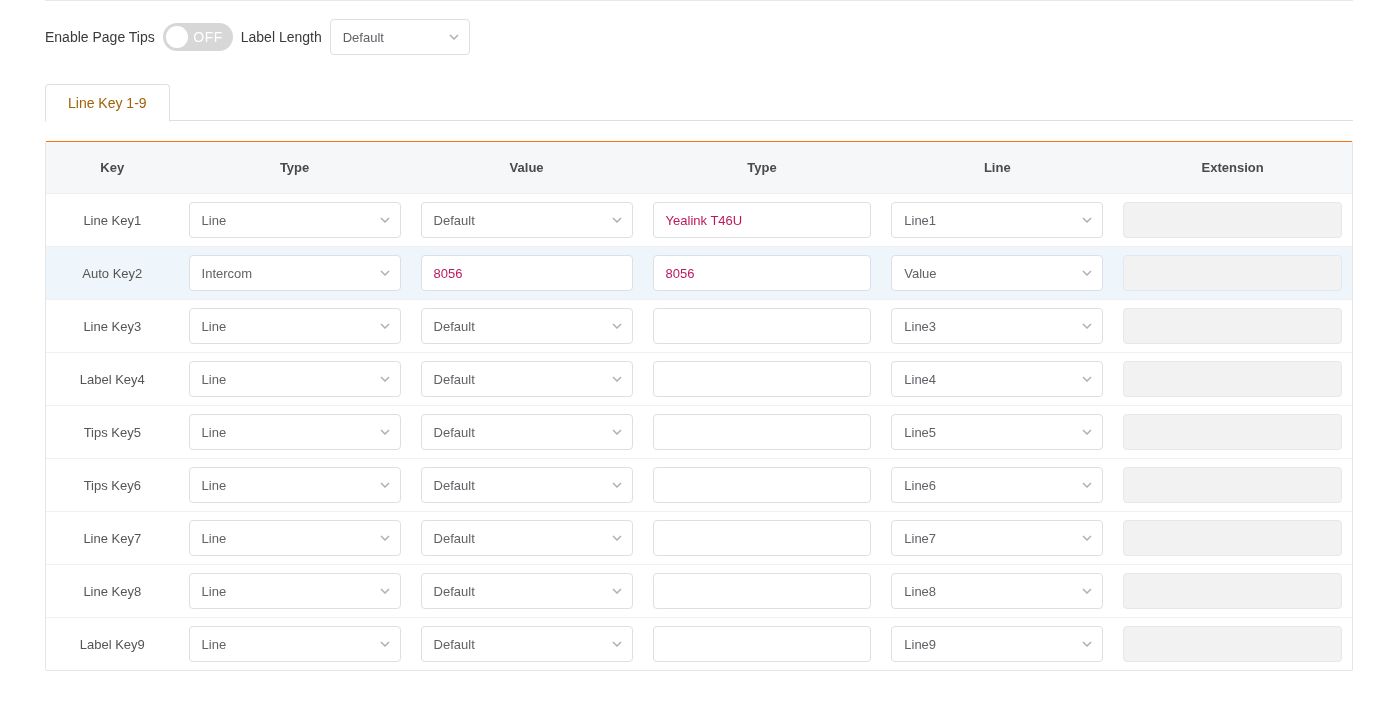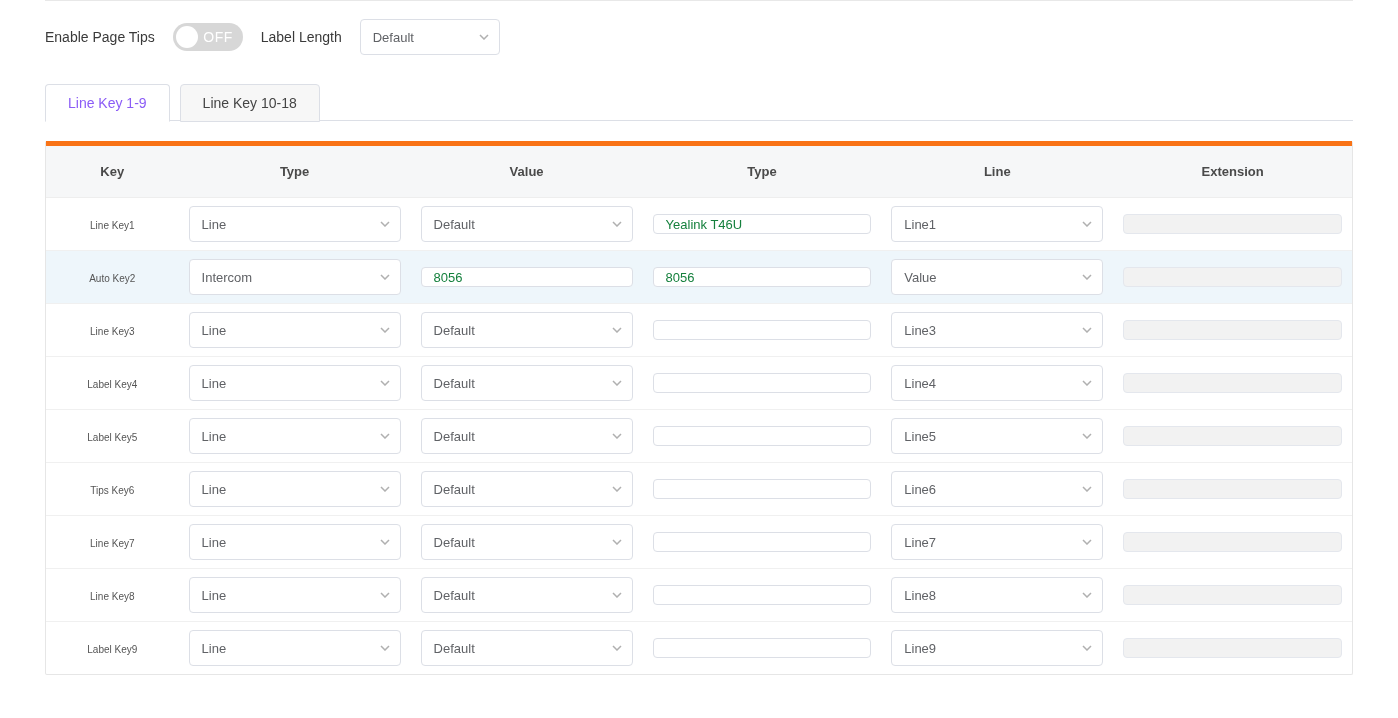--- a/index.html
+++ b/index.html
@@ -12,21 +12,21 @@
   .page {
     padding: 0 45px;
   }
   .divider-top {
     border-top: 1px solid #e8e8e8;
     margin: 0 0 18px 0;
   }
   .top-controls {
     display: flex;
     align-items: center;
-    gap: 18px;
+    gap: 8px;
     margin-bottom: 28px;
   }
   .ctrl-label {
     color: #3a3a3a;
     font-size: 14px;
   }
   .toggle {
     position: relative;
     width: 70px;
     height: 28px;
@@ -87,21 +87,21 @@
     border-radius: 4px 4px 0 0;
     background: #f7f7f7;
     color: #454545;
     cursor: pointer;
     font-size: 14px;
     position: relative;
     bottom: -1px;
   }
   .tab.active {
     background: #fff;
-    color: #8b5cf6;
+    color: #a16207;
     border-bottom-color: #fff;
     z-index: 2;
   }
   .tab-underline {
     border-bottom: 1px solid #dcdfe6;
     margin-top: -1px;
   }
   .table-wrap {
     border: 1px solid #e6e6e6;
     border-top: none;
@@ -114,33 +114,33 @@
     table-layout: fixed;
   }
   th {
     background: #f6f7f8;
     color: #4a4a4a;
     font-weight: 600;
     font-size: 13px;
     text-align: center;
     padding: 18px 8px;
     border-bottom: 1px solid #eee;
-    border-top: 5px solid #f97316;
+    border-top: 1px solid #f97316;
   }
   td {
     padding: 8px 10px;
     border-bottom: 1px solid #f0f0f0;
     text-align: center;
     vertical-align: middle;
   }
   tbody tr:last-child td { border-bottom: none; }
   tbody tr.highlight { background: #eef6fb; }
   .key-name {
     color: #555;
-    font-size: 10px;
+    font-size: 13px;
     margin-top: 33px;
   }
   .cell-select {
     position: relative;
     border: 1px solid #dcdfe6;
     border-radius: 4px;
     background: #fff;
     height: 36px;
     display: flex;
     align-items: center;
@@ -159,25 +159,25 @@
   .cell-select .caret {
     position: absolute;
     right: 10px;
     top: 50%;
     transform: translateY(-50%);
   }
   .cell-input {
     border: 1px solid #dcdfe6;
     border-radius: 4px;
     background: #fff;
-    height: 20px;
+    height: 36px;
     padding: 0 12px;
     width: 100%;
     font-size: 13px;
-    color: #15803d;
+    color: #be185d;
     outline: none;
   }
   .cell-input.disabled {
     background: #f2f2f2;
     cursor: not-allowed;
     border-color: #e4e7ed;
   }
   col.c-key { width: 10%; }
   col.c-type { width: 17.5%; }
   col.c-value { width: 17.5%; }
@@ -203,21 +203,20 @@
       <span class="caret">
         <svg width="10" height="6" viewBox="0 0 10 6">
             <path d="M1 1l4 4 4-4" fill="none" stroke="#b0b0b0" stroke-width="1.5"></path>
           </svg>
       </span>
     </div>
   </div>
 
   <div class="tabs" id="tabs-host">
       <div class="tab active">Line Key 1-9</div>
-      <div class="tab">Line Key 10-18</div>
     </div>
   <div class="tab-underline"></div>
 
   <div class="table-wrap">
     <table>
       <colgroup>
         <col class="c-key">
           <col class="c-type">
           <col class="c-value">
           <col class="c-label">
@@ -360,21 +359,21 @@
                 <span class="caret">
                   <svg width="10" height="6" viewBox="0 0 10 6">
                     <path d="M1 1l4 4 4-4" fill="none" stroke="#b0b0b0" stroke-width="1.5"></path>
                   </svg>
                 </span>
               </div>
             </td>
             <td><input class="cell-input disabled" disabled="" style=""></td>
           </tr>
           <tr>
-            <td><span class="key-name">Label Key5</span></td>
+            <td><span class="key-name">Tips Key5</span></td>
             <td>
               <div class="cell-select">
                 <span class="sel-text">Line</span>
                 <span class="caret">
                   <svg width="10" height="6" viewBox="0 0 10 6">
                     <path d="M1 1l4 4 4-4" fill="none" stroke="#b0b0b0" stroke-width="1.5"></path>
                   </svg>
                 </span>
               </div>
             </td>

